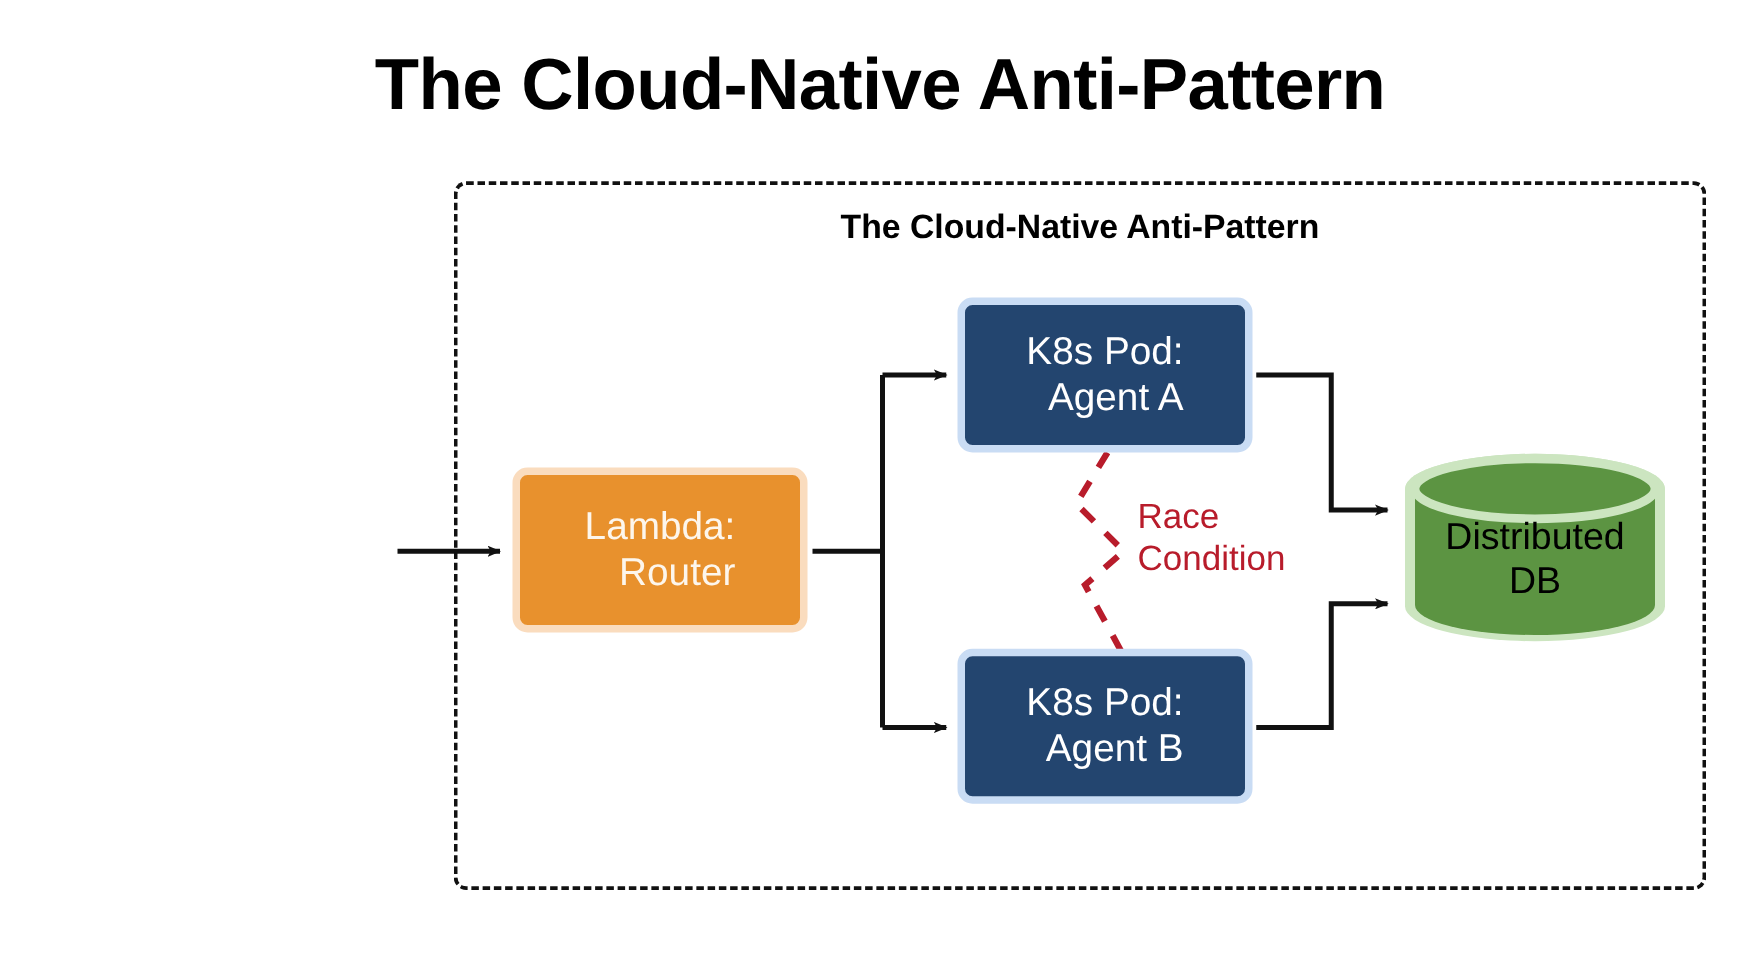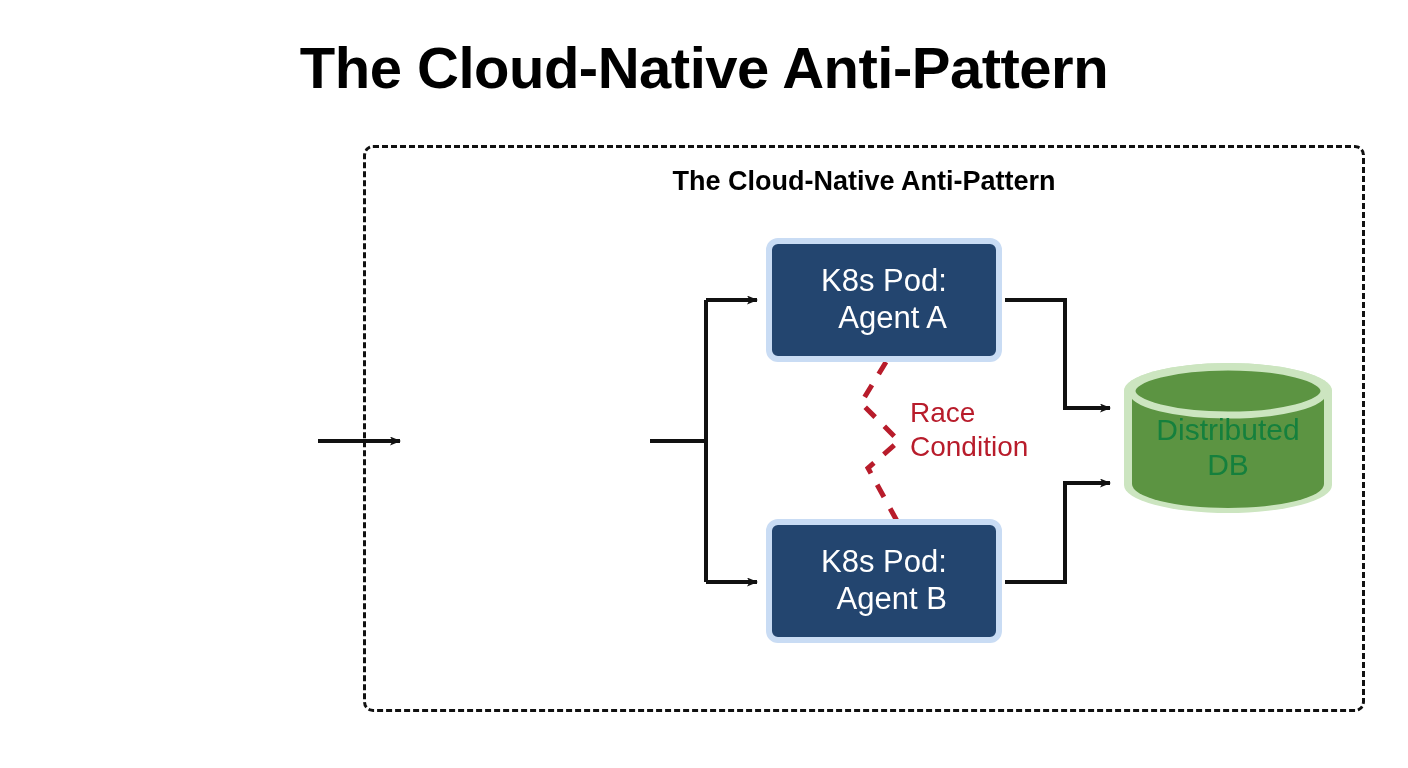--- a/index.html
+++ b/index.html
@@ -130,21 +130,21 @@
     left: 0;
     top: 0;
     width: 218px;
     height: 160px;
     display: flex;
     flex-direction: column;
     align-items: center;
     justify-content: center;
     padding-top: 18px;
     box-sizing: border-box;
-    color: #15803d;
+    color: #000000;
     font-size: 30px;
     line-height: 1.18;
     text-align: center;
     white-space: pre-line;
     font-family: "Liberation Sans", sans-serif;
   }
 
   .race-label {
     position: absolute;
     left: 910px;
@@ -207,20 +207,22 @@
     <g>
       <path d="M1005,582 L1065,582 L1065,483 L1110,483" stroke="#111111" stroke-width="4" fill="none" marker-end="url(#arrowhead)"></path>
     </g>
 
     <g>
       <path d="M886,362 L861,403 L899,441 L868,468 L897,521" stroke="#b81c2b" stroke-width="5" fill="none" stroke-dasharray="14,13" stroke-linecap="butt"></path>
     </g>
   </svg>
 
 
+  <div class="node node-lambda">Lambda:
+Router</div>
 
   <div class="node node-pod-a">K8s Pod:
 Agent A</div>
 
   <div class="node node-pod-b">K8s Pod:
 Agent B</div>
 
   <div class="node-db">
     <svg class="db-svg" viewBox="0 0 218 160" width="218" height="160">
 

